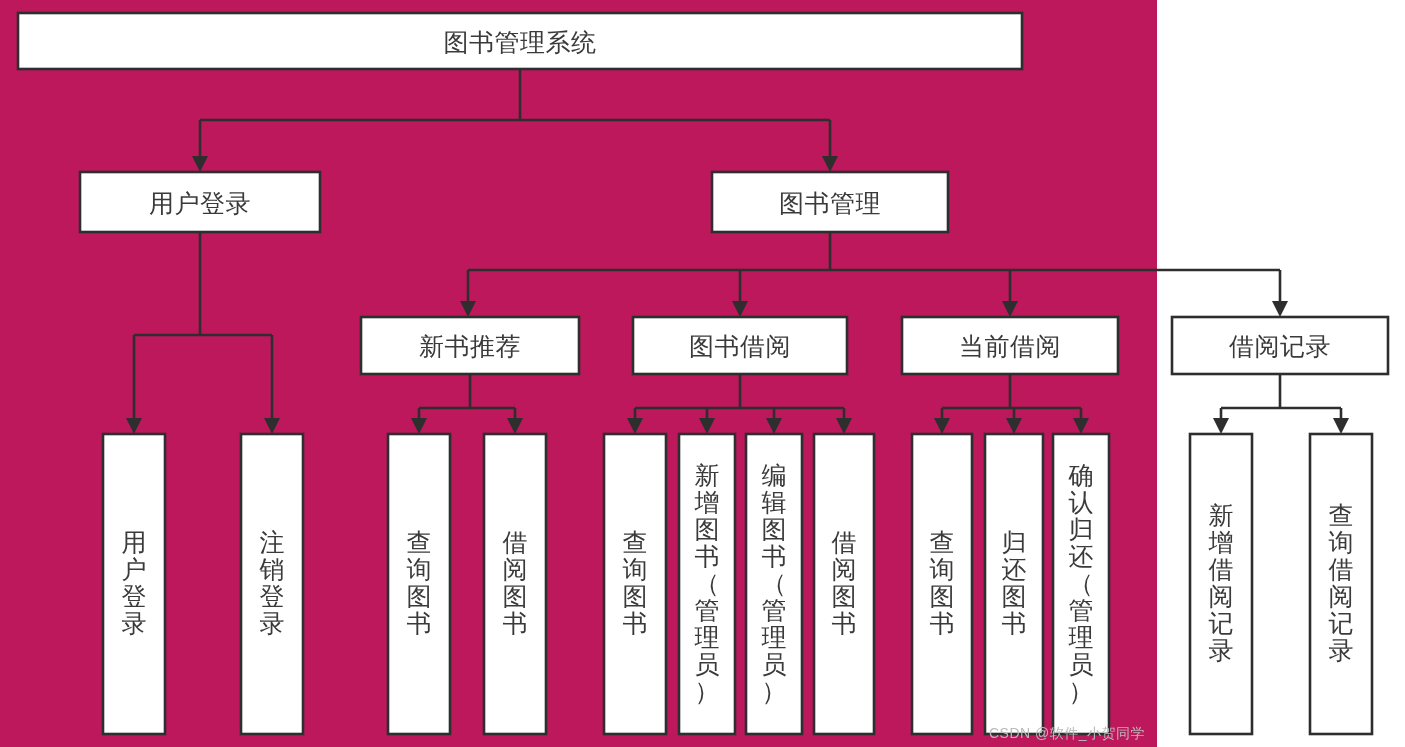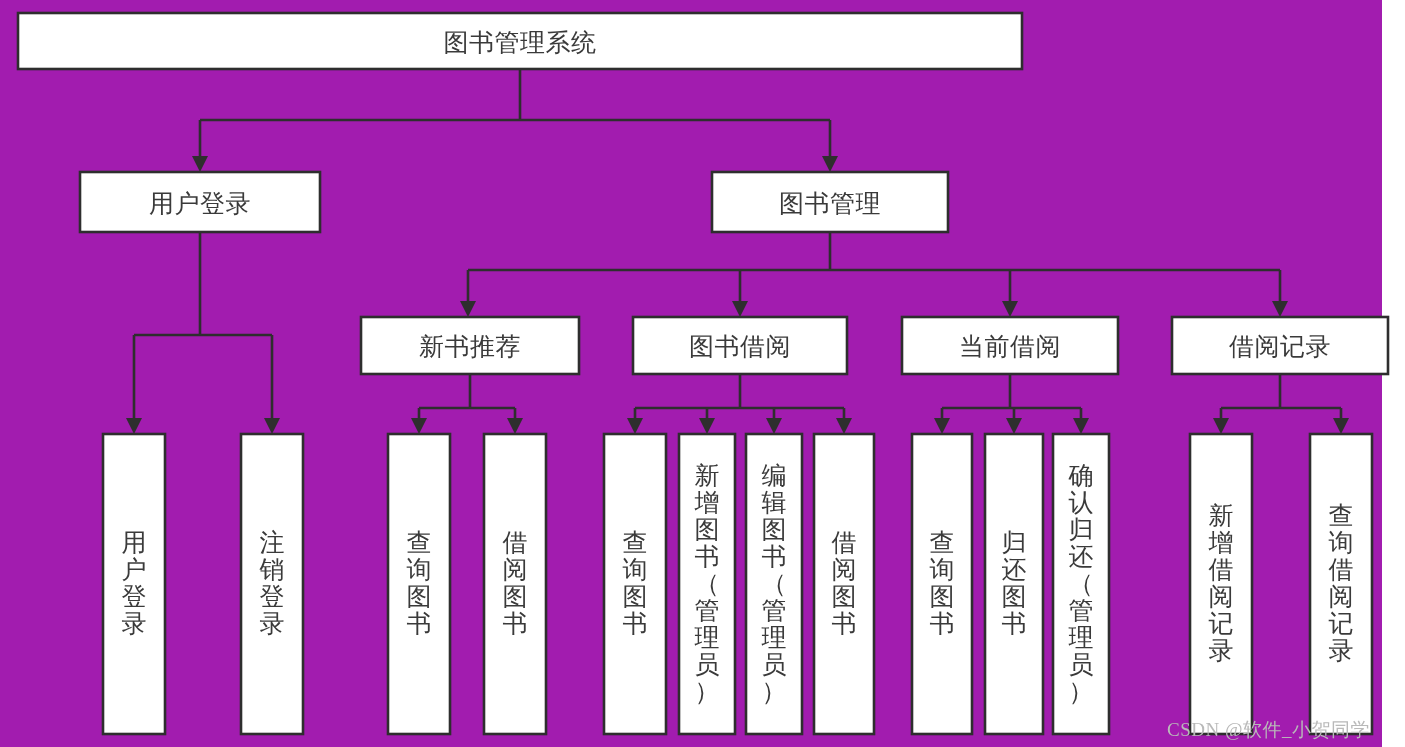--- a/index.html
+++ b/index.html
@@ -9,23 +9,23 @@
     background: #ffffff;
   }
   body {
     width: 1405px;
     height: 747px;
     overflow: hidden;
     font-family: "DejaVu Sans", "Liberation Sans", sans-serif;
   }
   #diagram-root {
     position: relative;
-    width: 1382px;
+    width: 1157px;
     height: 747px;
-    background: #a21caf;
+    background: #be185d;
   }
   svg#tree-svg {
     position: absolute;
     left: 0;
     top: 0;
     width: 1405px;
     height: 747px;
     display: block;
   }
   .node-rect {
@@ -54,22 +54,22 @@
   .node-label-v {
     fill: #3a3a3a;
     font-family: "DejaVu Sans", "Liberation Sans", sans-serif;
     font-size: 25px;
     text-anchor: middle;
   }
   .watermark-text {
     position: absolute;
     right: 12px;
     bottom: 4px;
-    font-family: Liberation Serif, serif;
-    font-size: 19px;
+    font-family: Liberation Sans, sans-serif;
+    font-size: 14px;
     color: #b9b9b9;
     white-space: nowrap;
     letter-spacing: 0.5px;
     user-select: none;
   }
 </style>
 </head>
 <body>
 
 <div id="diagram-root">

